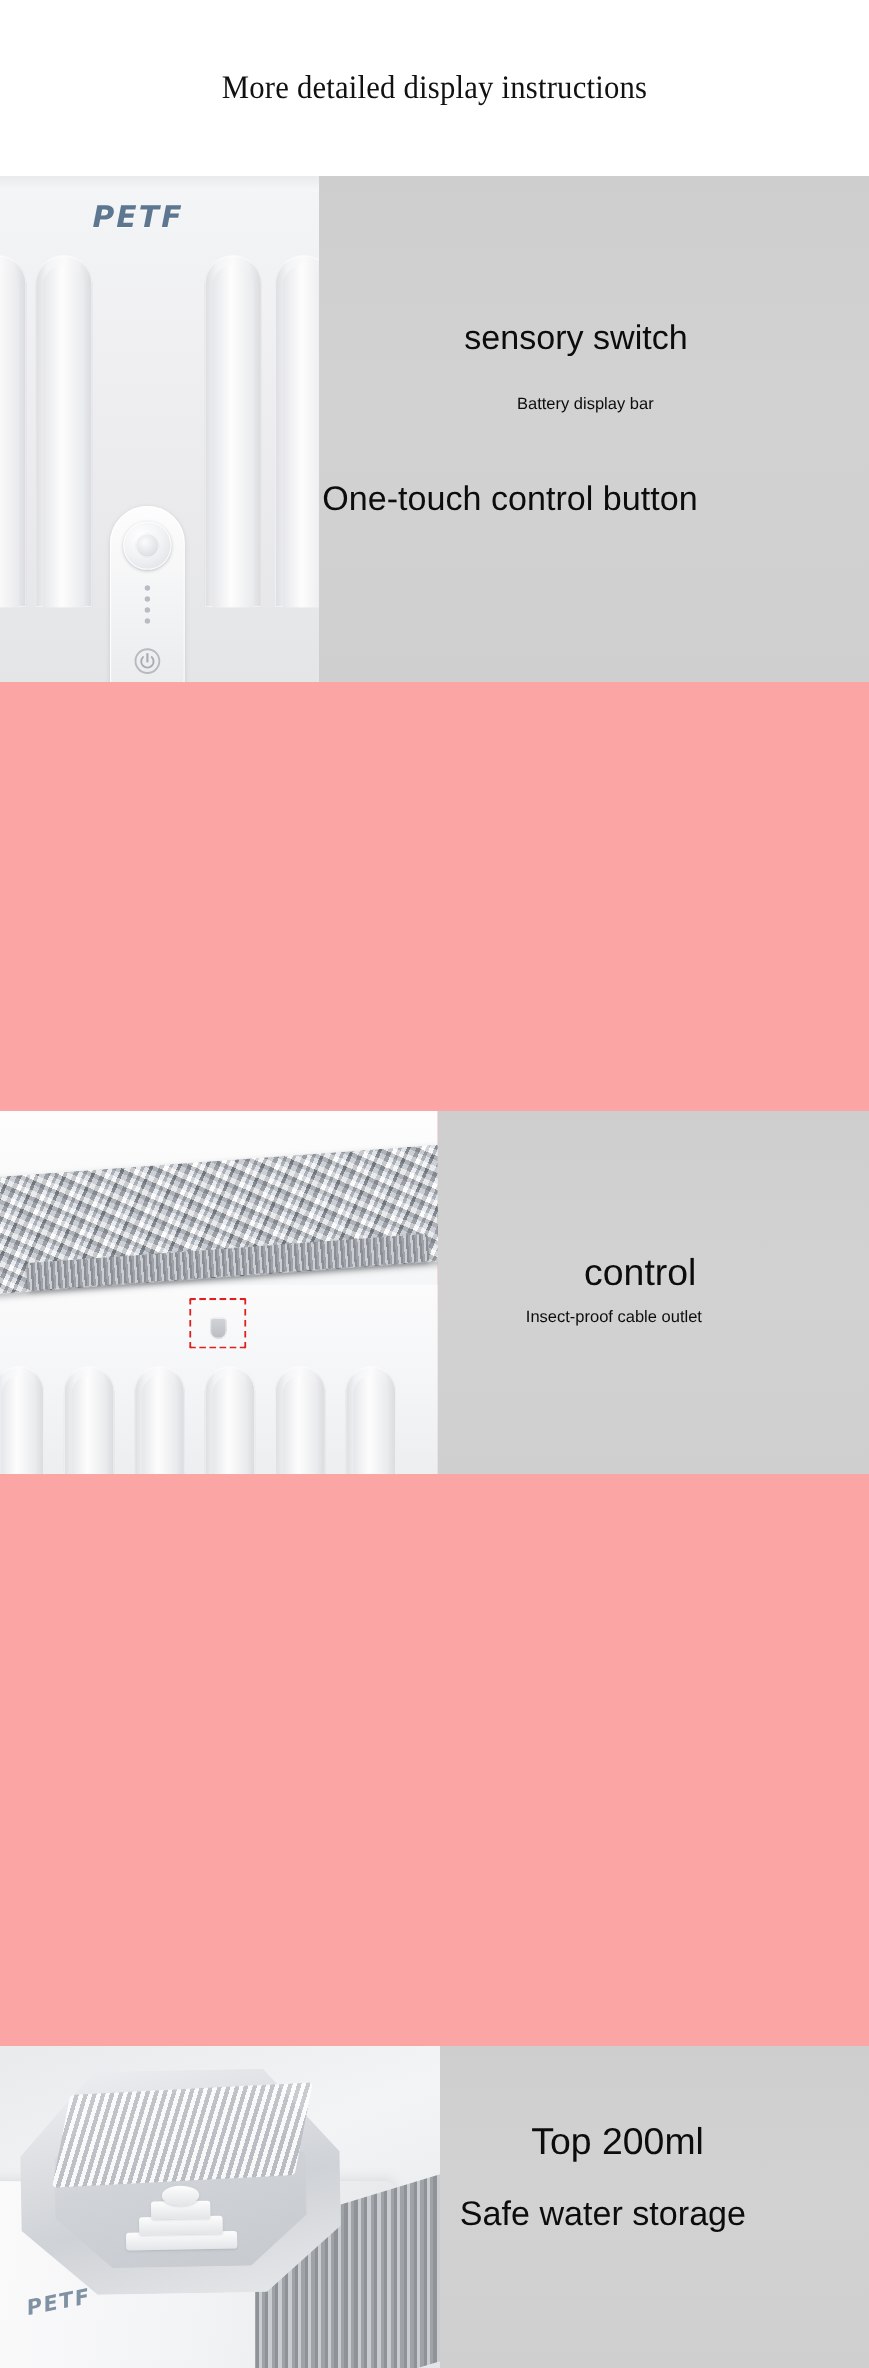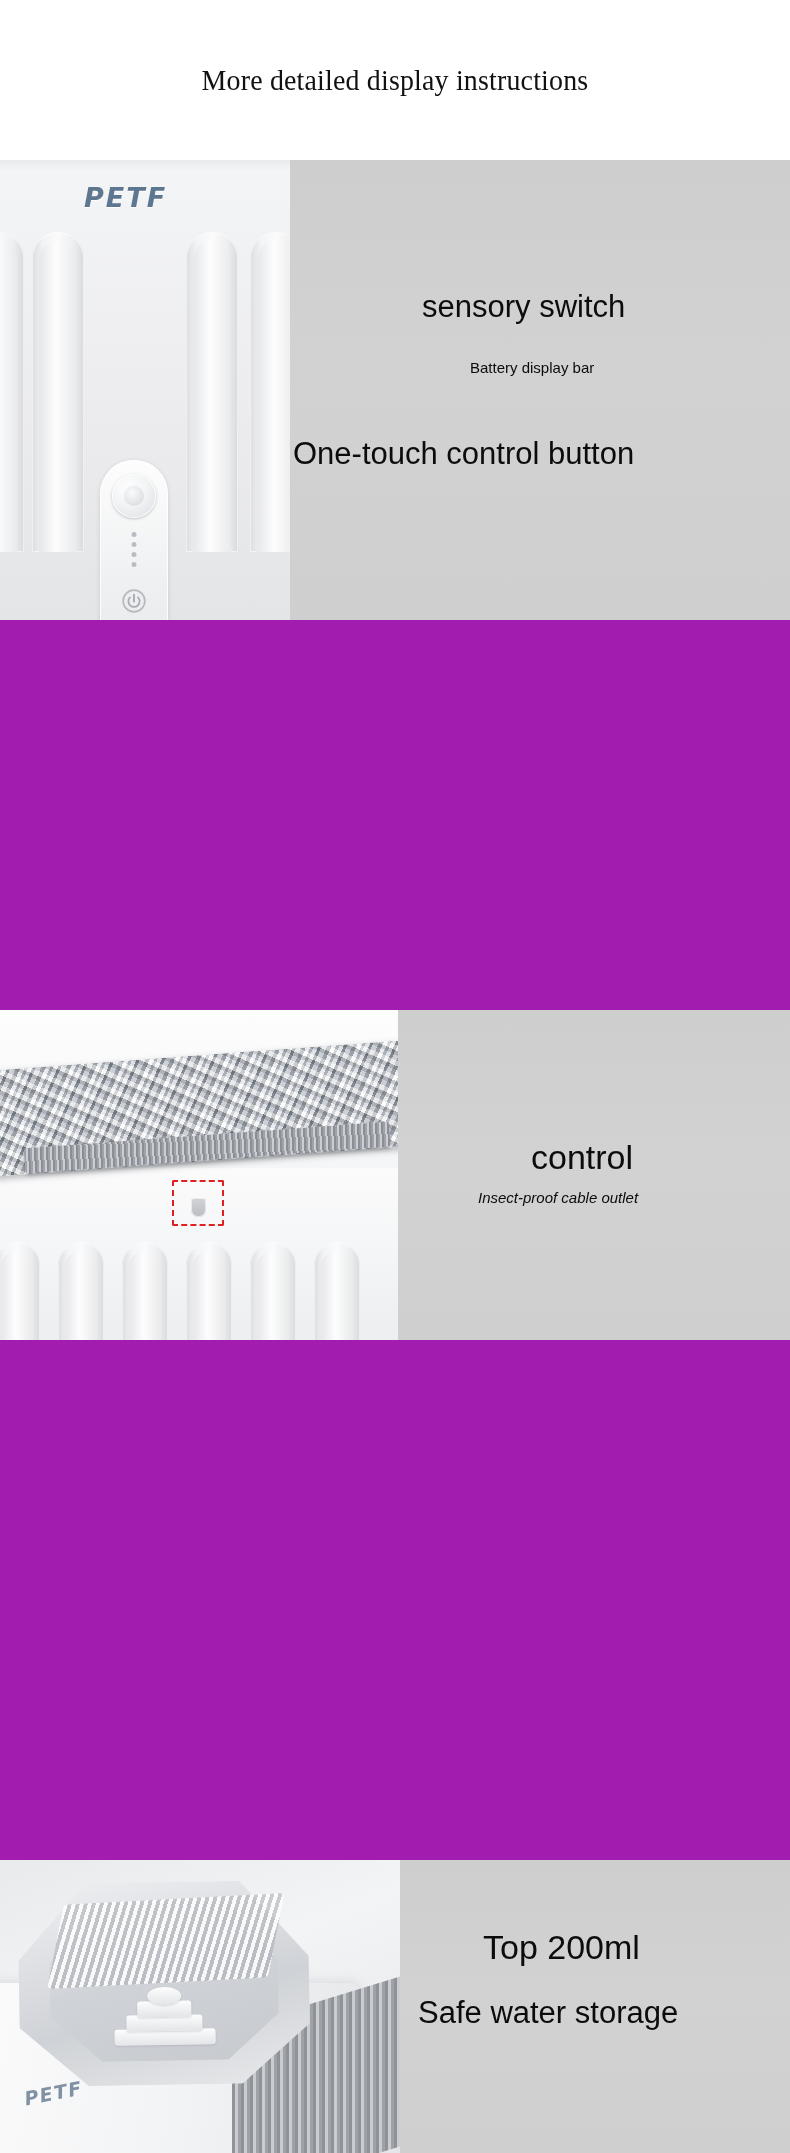--- a/index.html
+++ b/index.html
@@ -3,42 +3,42 @@
 <meta charset="utf-8">
 <title>Product detail</title>
 <style>
   *{box-sizing:border-box;margin:0;padding:0;}
   html,body{background:#ffffff;}
   body{
     font-family:"Liberation Sans", sans-serif;
     width:790px;height:2153px;position:relative;overflow:hidden;
     -webkit-font-smoothing:antialiased;
   }
-  .page{width:790px;height:2153px;position:relative;background:#a21caf;}
+  .page{width:790px;height:2153px;position:relative;background:#fca5a5;}
 
   
   .header{
     position:absolute;left:0;top:0;width:790px;height:160px;
     background:#ffffff;display:flex;align-items:center;justify-content:center;
   }
   .header-title{
     font-family:"Liberation Serif", serif;
     font-size:30px;color:#111;letter-spacing:.2px;white-space:nowrap;
     transform:scaleX(.93);
   }
 
   
   .row{position:absolute;left:0;width:790px;overflow:hidden;}
   .panel{position:absolute;top:0;height:100%;overflow:hidden;}
   .gray{background:linear-gradient(180deg,#cececf 0%,#d2d2d3 45%,#cfcfd0 100%);}
   .gray-b{background:linear-gradient(160deg,#d3d3d4 0%,#cdcdce 60%,#d6d6d7 100%);}
 
   
   .lbl{position:absolute;color:#0c0c0c;white-space:nowrap;line-height:1.12;}
-  .lbl.wrap{white-space:normal;font-style:italic;}
+  .lbl.wrap{white-space:normal;}
   .t-lg{font-size:31px;}
   .t-md{font-size:15px;}
   .t-xl{font-size:34px;}
 
   
   .fountain-front{
     position:absolute;inset:0;
     background:
       linear-gradient(180deg,#f4f5f6 0%,#ececee 55%,#e4e5e7 100%);
   }

